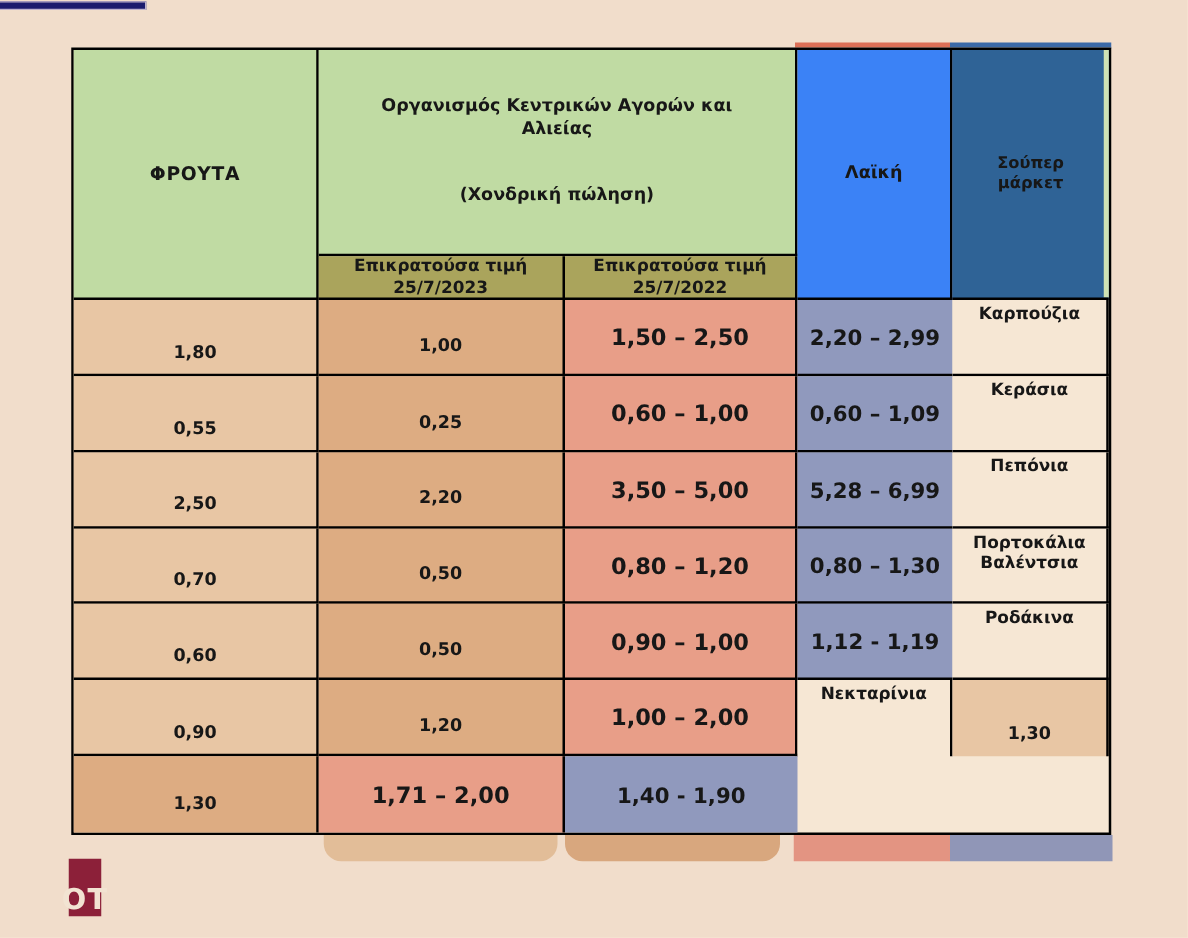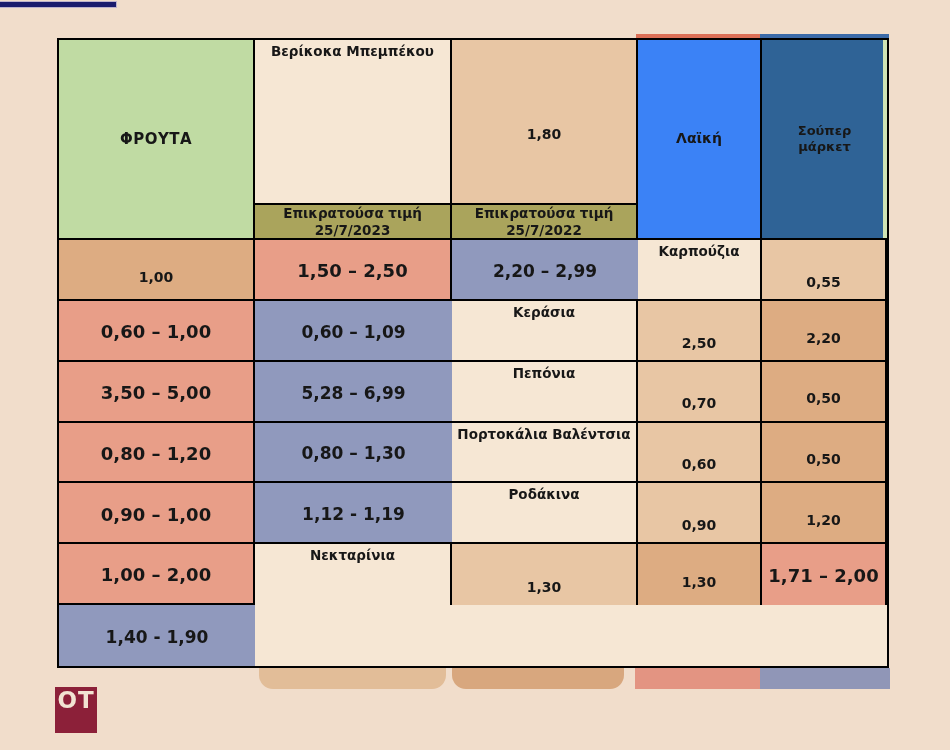--- a/index.html
+++ b/index.html
@@ -59,79 +59,84 @@
   .vsuper{background:#9099bd;padding-top:4px;font-size:17px}
 
   
   .lip{position:absolute;top:668px;height:21px}
   .lip-23{left:259px;width:187px;background:#e2bd98;border-radius:0 0 14px 14px}
   .lip-22{left:452px;width:172px;background:#d8a77e;border-radius:0 0 14px 14px}
   .lip-laiki{left:635px;width:125px;background:rgba(224,138,119,.88)}
   .lip-super{left:760px;width:130px;background:rgba(130,140,180,.88)}
 
   .ot-logo{
-    position:absolute;left:55px;top:687px;width:42px;height:46px;
+    position:absolute;left:55px;top:687px;width:26px;height:46px;
     background:#8c2039;color:#f2e3d2;
-    display:flex;align-items:flex-start;justify-content:center;
+    display:flex;align-items:flex-end;justify-content:center;
     font-size:23px;letter-spacing:1px;
   }
 </style>
 </head>
 <body>
 
 <div class="stage">
 
   <div class="topline"></div>
   <div class="strip strip-laiki"></div>
   <div class="strip strip-super"></div>
 
   <div class="ptable">
 
     <div class="cell h-fruits">
       <span>ΦΡΟΥΤΑ</span>
     </div>
 
+    <div class="cell h-org">
+      <span style="max-width:300px">Οργανισμός Κεντρικών Αγορών και Αλιείας</span>
+      <span class="org-gap"></span>
+      <span>(Χονδρική πώληση)</span>
+    </div>
 
     <div class="cell subhdr h-sub23">
       <span>Επικρατούσα τιμή</span>
       <span>25/7/2023</span>
     </div>
     <div class="cell subhdr h-sub22">
       <span>Επικρατούσα τιμή</span>
       <span>25/7/2022</span>
     </div>
 
     <div class="cell h-laiki">
       <span>Λαϊκή</span>
     </div>
     <div class="cell h-super lastcol">
       <span>Σούπερ μάρκετ</span>
     </div>
 
-    <div class="cell fruitcell">
-        <span>Βερίκοκα Μπεμπέκου</span>
-      </div>
     <div class="cell v23">
         <span>1,80</span>
       </div>
     <div class="cell v22">
         <span>1,00</span>
       </div>
     <div class="cell vlaiki">
         <span>1,50 – 2,50</span>
       </div>
     <div class="cell vsuper lastcol">
         <span>2,20 – 2,99</span>
       </div>
 
     <div class="cell fruitcell">
         <span>Καρπούζια</span>
       </div>
     <div class="cell v23">
         <span>0,55</span>
+      </div>
+    <div class="cell v22">
+        <span>0,25</span>
       </div>
     <div class="cell vlaiki">
         <span>0,60 – 1,00</span>
       </div>
     <div class="cell vsuper lastcol">
         <span>0,60 – 1,09</span>
       </div>
 
     <div class="cell fruitcell">
         <span>Κεράσια</span>

